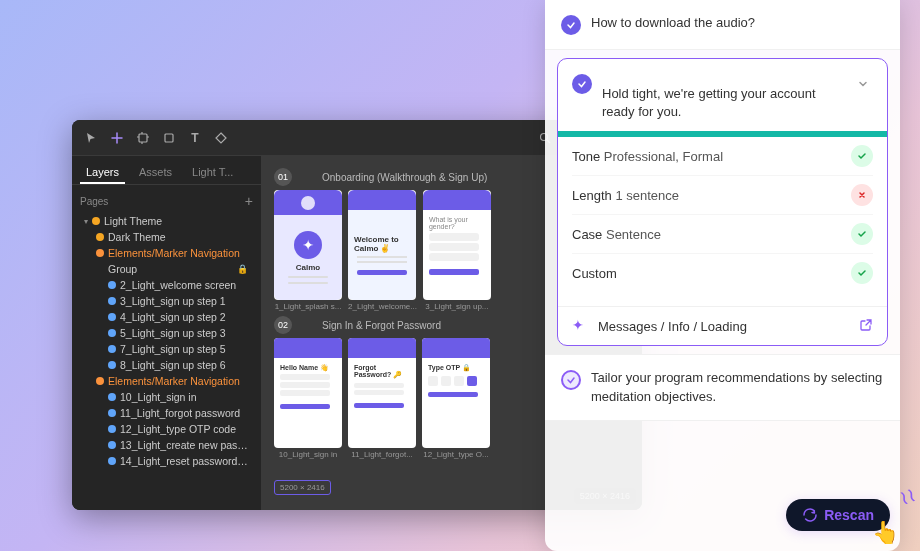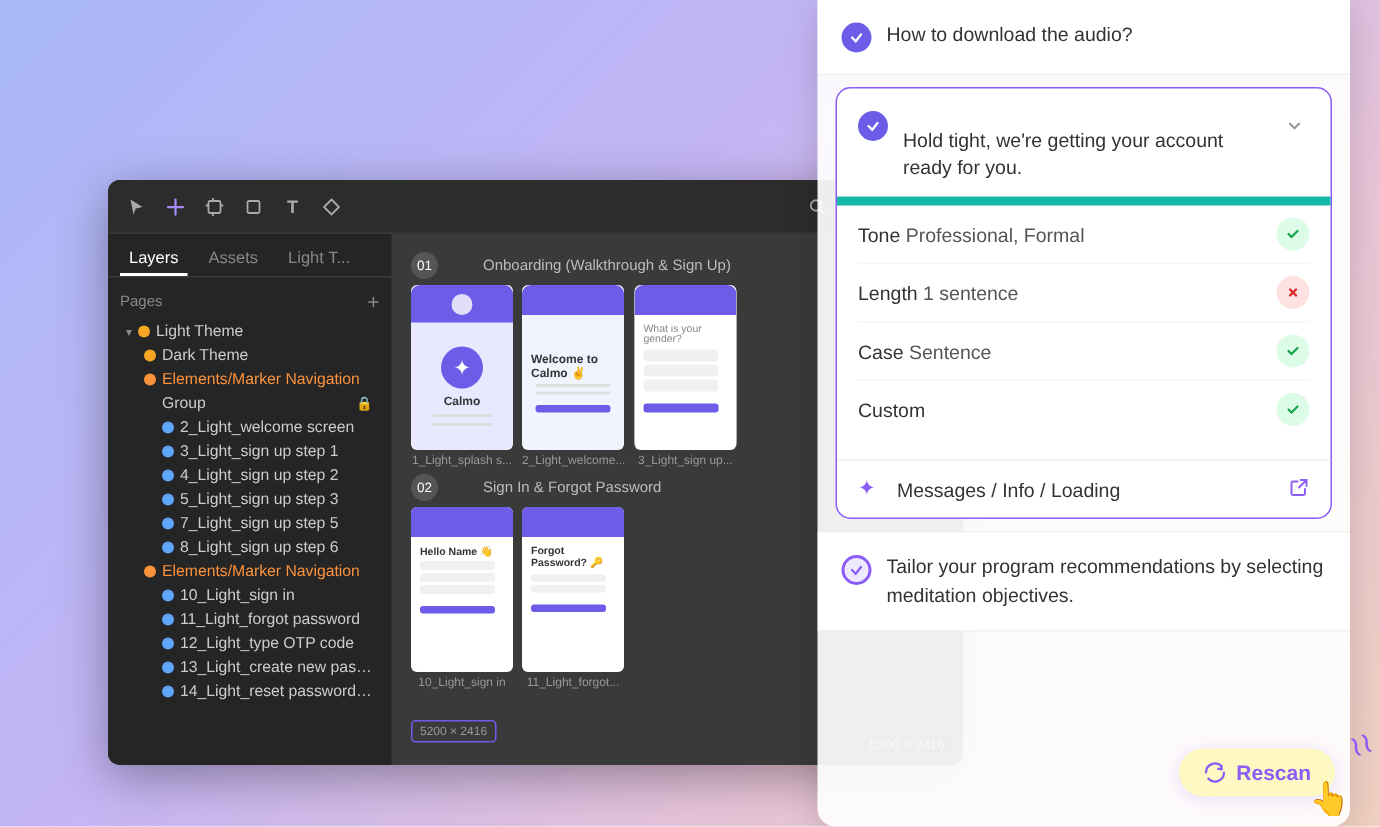--- a/index.html
+++ b/index.html
@@ -379,21 +379,21 @@
     .rescan-area {
       position: absolute;
       bottom: 20px;
       right: 30px;
     }
 
     .rescan-btn {
       display: flex;
       align-items: center;
       gap: 6px;
-      background: #fef9c3;
+      background: #0f172a;
       border: none;
       border-radius: 20px;
       padding: 8px 16px;
       font-size: 14px;
       font-weight: 600;
       color: #8b5cf6;
       box-shadow: 0 2px 12px rgba(139,92,246,0.2);
       cursor: pointer;
     }
 
@@ -654,20 +654,36 @@
                 <div style="display:flex;flex-direction:column;gap:2px;">
                   <div style="width:50px;height:5px;background:#f0f0f0;border-radius:2px;"></div>
                   <div style="width:50px;height:5px;background:#f0f0f0;border-radius:2px;"></div>
                 </div>
                 <div style="width:50px;height:5px;background:#6c5ce7;border-radius:2px;margin-top:8px;"></div>
               </div>
             </div>
             <div class="frame-thumb-label" style="font-size:8px;color:#999;margin-top:2px;">11_Light_forgot...</div>
           </div>
 
+          <div>
+            <div class="frame-thumb" style="width:68px;height:110px;background:#fff;">
+              <div style="height:20px;background:#6c5ce7;"></div>
+              <div style="padding:6px;">
+                <div style="font-size:7px;color:#333;font-weight:600;margin-bottom:4px;">Type OTP 🔒</div>
+                <div style="display:flex;gap:3px;margin-bottom:4px;">
+                  <div style="width:10px;height:10px;background:#f0f0f0;border-radius:2px;"></div>
+                  <div style="width:10px;height:10px;background:#f0f0f0;border-radius:2px;"></div>
+                  <div style="width:10px;height:10px;background:#f0f0f0;border-radius:2px;"></div>
+                  <div style="width:10px;height:10px;background:#6c5ce7;border-radius:2px;"></div>
+                </div>
+                <div style="width:50px;height:5px;background:#6c5ce7;border-radius:2px;margin-top:6px;"></div>
+              </div>
+            </div>
+            <div class="frame-thumb-label" style="font-size:8px;color:#999;margin-top:2px;">12_Light_type O...</div>
+          </div>
         </div>
       </div>
 
       <div class="canvas-bottom-bar">
         <span>5200 × 2416</span>
       </div>
 
       <div style="position:absolute;bottom:15px;left:12px;background:#3a3a3a;border:1px solid #6c5ce7;border-radius:3px;padding:2px 5px;font-size:8px;color:#999;">
         5200 × 2416
       </div>

